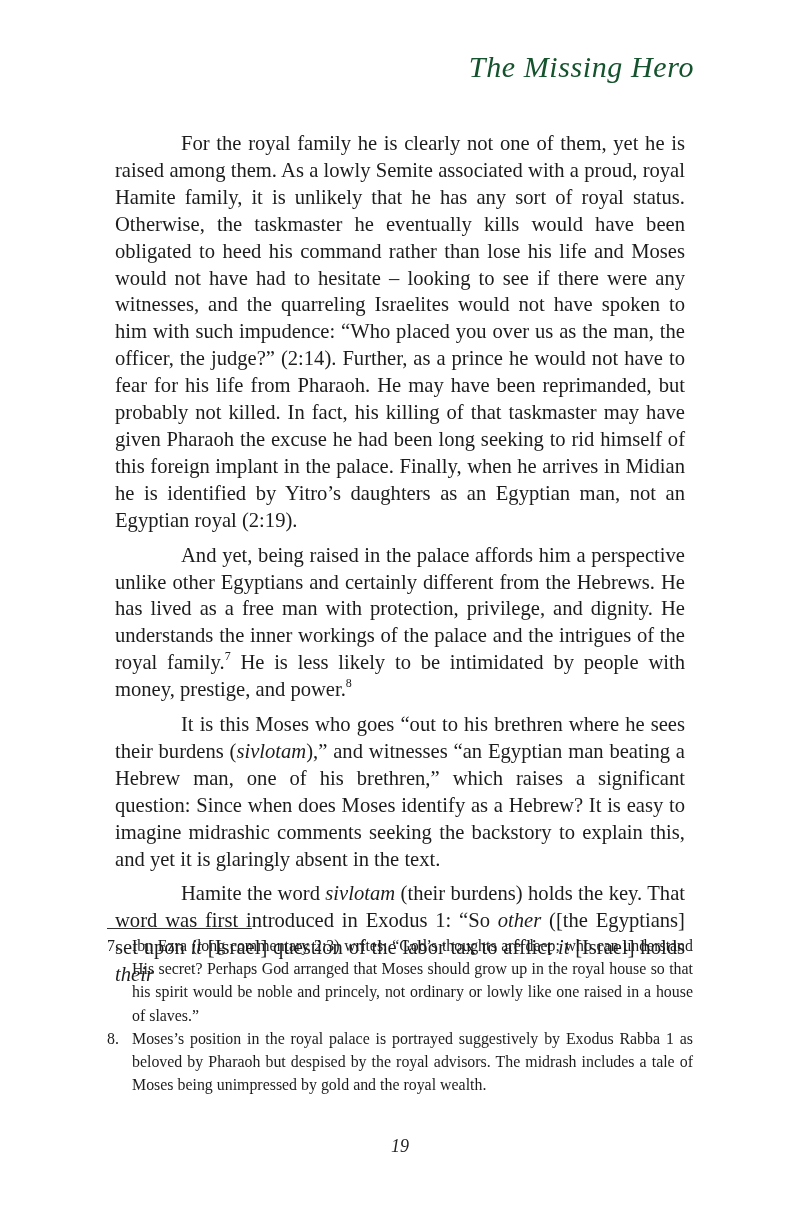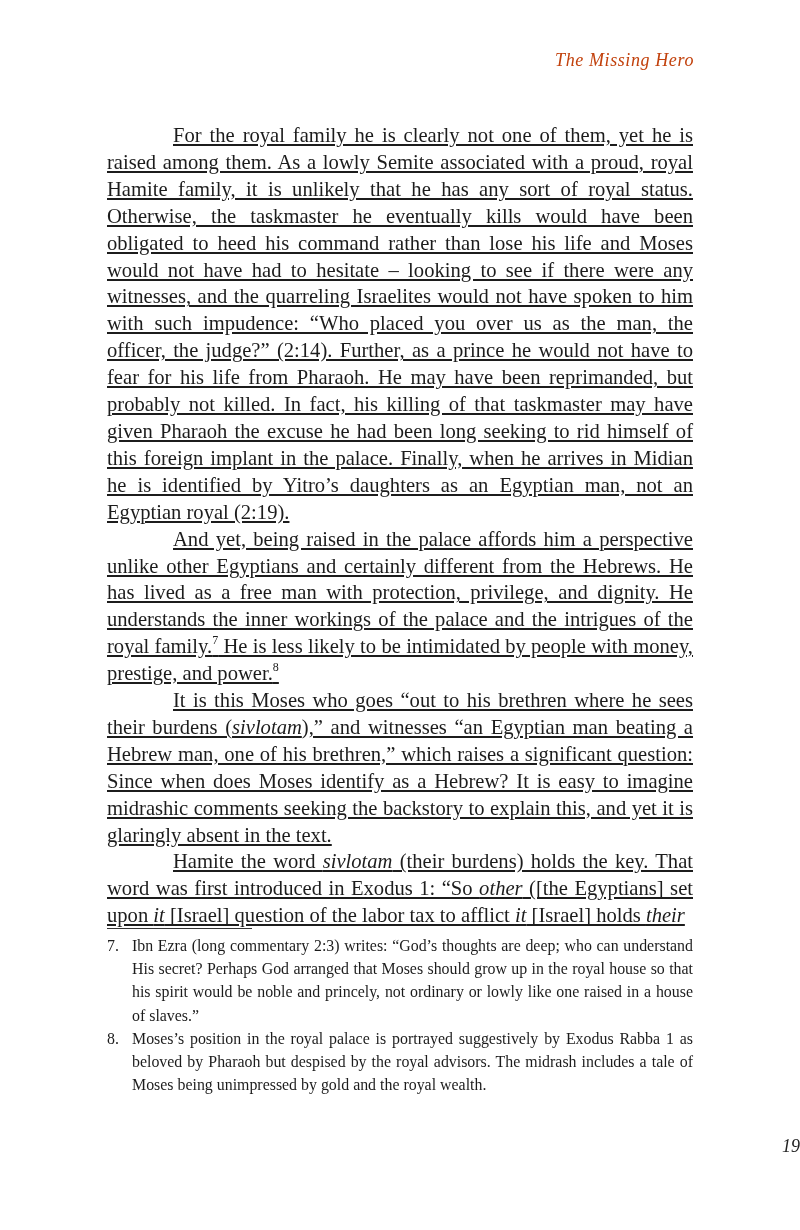--- a/index.html
+++ b/index.html
@@ -13,38 +13,37 @@
       position: relative;
       overflow: hidden;
       font-family: "Liberation Serif", "DejaVu Serif", serif;
       color: #1c1c1c;
     }
     .running-head {
       position: absolute;
       top: 50px;
       right: 106px;
       font-style: italic;
-      font-size: 18px;
+      font-size: 30px;
       letter-spacing: 0.6px;
-      color: #c2410c;
+      color: #14532d;
     }
     .body-text {
       position: absolute;
       top: 122px;
       left: 107px;
       width: 586px;
     }
     .para {
-      margin: 0;
+      margin: 8px;
       font-size: 20.6px;
       line-height: 26.9px;
       text-align: justify;
       text-indent: 66px;
       hyphens: manual;
-      text-decoration: underline;
     }
     .para i { font-style: italic; }
     sup.fnref {
       font-size: 12px;
       line-height: 0;
       vertical-align: super;
       position: relative;
       top: -1px;
     }
     .fn-rule {
@@ -72,21 +71,21 @@
     .fn .fn-num {
       position: absolute;
       left: 0;
       top: 0;
     }
     .folio {
       position: absolute;
       top: 1136px;
       left: 0;
       width: 800px;
-      text-align: right;
+      text-align: center;
       font-style: italic;
       font-size: 18px;
       color: #222;
     }
   </style>
 </head>
 <body>
 
 <div class="running-head">The Missing Hero</div>
 

